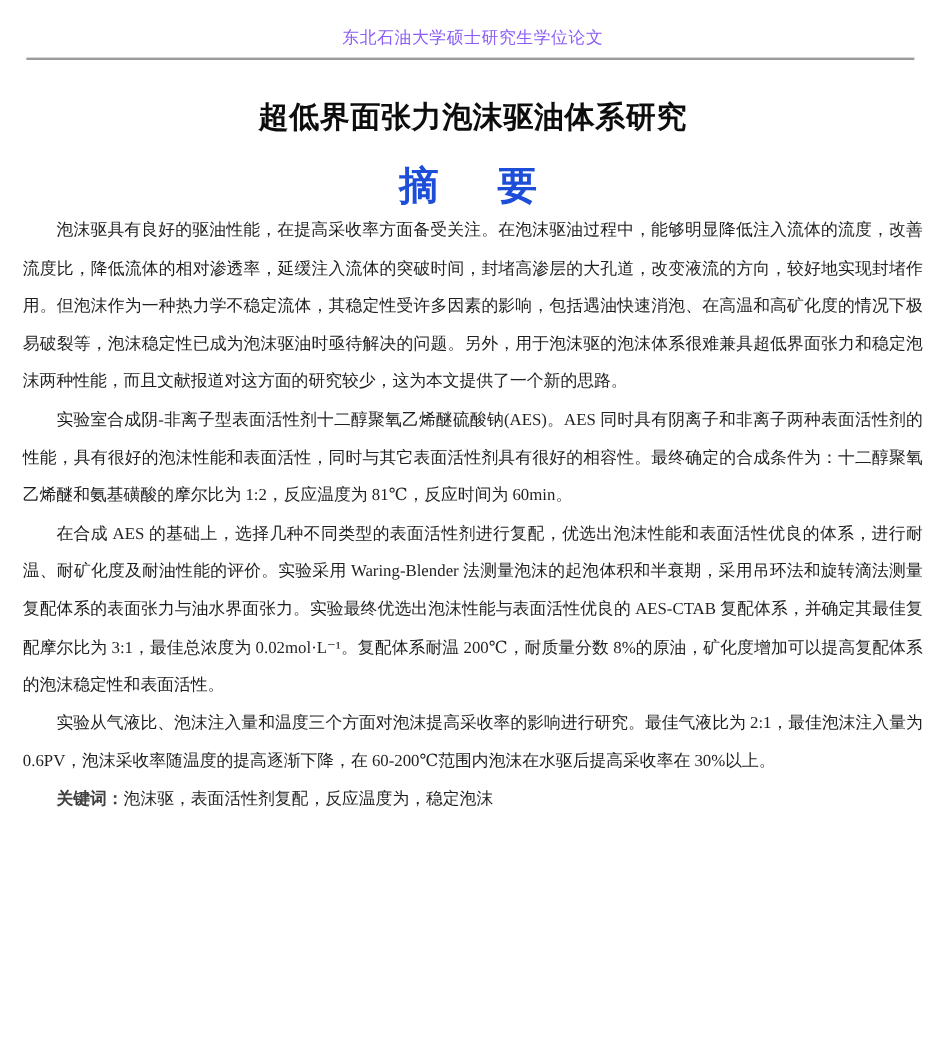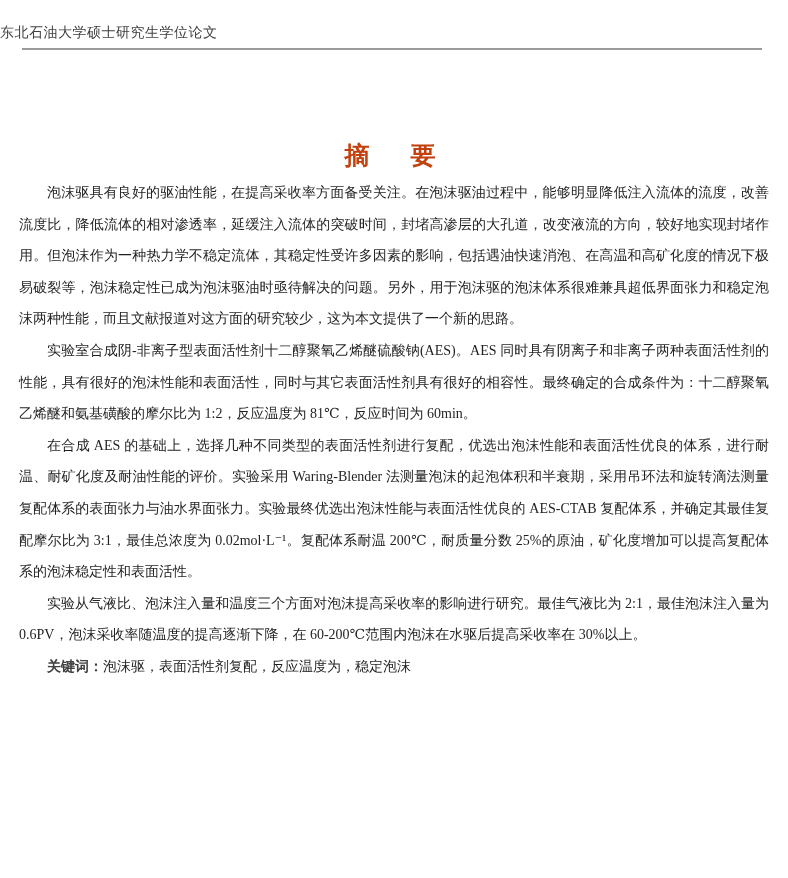--- a/index.html
+++ b/index.html
@@ -14,24 +14,24 @@
     background: #ffffff;
     overflow: hidden;
     font-family: "Liberation Serif", "DejaVu Serif", serif;
     color: #1f1f1f;
   }
   .doc-header {
     position: absolute;
     top: 24px;
     left: 0;
     right: 0;
-    text-align: left;
+    text-align: center;
     font-size: 14px;
     line-height: 18px;
-    color: #404040;
+    color: #8b5cf6;
     letter-spacing: 0.5px;
   }
   .header-rule {
     position: absolute;
     top: 48px;
     left: 22px;
     width: 740px;
     height: 2px;
     background: #9b9b9b;
   }
@@ -47,25 +47,25 @@
     font-family: "Liberation Sans", "DejaVu Sans", sans-serif;
     color: #0d0d0d;
     letter-spacing: 0.5px;
   }
   .abstract-heading {
     position: absolute;
     top: 141px;
     left: 0;
     right: 0;
     text-align: center;
-    font-size: 25px;
+    font-size: 33px;
     line-height: 28px;
     font-weight: bold;
     font-family: "Liberation Sans", "DejaVu Sans", sans-serif;
-    color: #c2410c;
+    color: #1d4ed8;
     letter-spacing: 8px;
   }
   .abstract-body {
     position: absolute;
     top: 177px;
     left: 19px;
     width: 750px;
     font-size: 14px;
     line-height: 31.6px;
     color: #1f1f1f;
@@ -86,24 +86,25 @@
 </style>
 </head>
 <body>
 
 <div class="page">
 
   <div class="doc-header">东北石油大学硕士研究生学位论文</div>
 
   <div class="header-rule"></div>
 
+  <div class="doc-title">超低界面张力泡沫驱油体系研究</div>
 
   <div class="abstract-heading">摘　要</div>
 
   <div class="abstract-body">
     <p>泡沫驱具有良好的驱油性能，在提高采收率方面备受关注。在泡沫驱油过程中，能够明显降低注入流体的流度，改善流度比，降低流体的相对渗透率，延缓注入流体的突破时间，封堵高渗层的大孔道，改变液流的方向，较好地实现封堵作用。但泡沫作为一种热力学不稳定流体，其稳定性受许多因素的影响，包括遇油快速消泡、在高温和高矿化度的情况下极易破裂等，泡沫稳定性已成为泡沫驱油时亟待解决的问题。另外，用于泡沫驱的泡沫体系很难兼具超低界面张力和稳定泡沫两种性能，而且文献报道对这方面的研究较少，这为本文提供了一个新的思路。</p>
     <p>实验室合成阴-非离子型表面活性剂十二醇聚氧乙烯醚硫酸钠(AES)。AES 同时具有阴离子和非离子两种表面活性剂的性能，具有很好的泡沫性能和表面活性，同时与其它表面活性剂具有很好的相容性。最终确定的合成条件为：十二醇聚氧乙烯醚和氨基磺酸的摩尔比为 1:2，反应温度为 81℃，反应时间为 60min。</p>
-    <p>在合成 AES 的基础上，选择几种不同类型的表面活性剂进行复配，优选出泡沫性能和表面活性优良的体系，进行耐温、耐矿化度及耐油性能的评价。实验采用 Waring‑Blender 法测量泡沫的起泡体积和半衰期，采用吊环法和旋转滴法测量复配体系的表面张力与油水界面张力。实验最终优选出泡沫性能与表面活性优良的 AES‑CTAB 复配体系，并确定其最佳复配摩尔比为 3:1，最佳总浓度为 0.02mol·L⁻¹。复配体系耐温 200℃，耐质量分数 25%的原油，矿化度增加可以提高复配体系的泡沫稳定性和表面活性。</p>
+    <p>在合成 AES 的基础上，选择几种不同类型的表面活性剂进行复配，优选出泡沫性能和表面活性优良的体系，进行耐温、耐矿化度及耐油性能的评价。实验采用 Waring‑Blender 法测量泡沫的起泡体积和半衰期，采用吊环法和旋转滴法测量复配体系的表面张力与油水界面张力。实验最终优选出泡沫性能与表面活性优良的 AES‑CTAB 复配体系，并确定其最佳复配摩尔比为 3:1，最佳总浓度为 0.02mol·L⁻¹。复配体系耐温 200℃，耐质量分数 8%的原油，矿化度增加可以提高复配体系的泡沫稳定性和表面活性。</p>
     <p>实验从气液比、泡沫注入量和温度三个方面对泡沫提高采收率的影响进行研究。最佳气液比为 2:1，最佳泡沫注入量为 0.6PV，泡沫采收率随温度的提高逐渐下降，在 60‑200℃范围内泡沫在水驱后提高采收率在 30%以上。</p>
     <p class="keywords-line"><span class="kw-label">关键词：</span><span>泡沫驱，表面活性剂复配，反应温度为，稳定泡沫</span></p>
   </div>
 
 </div>
 
 </body></html>

